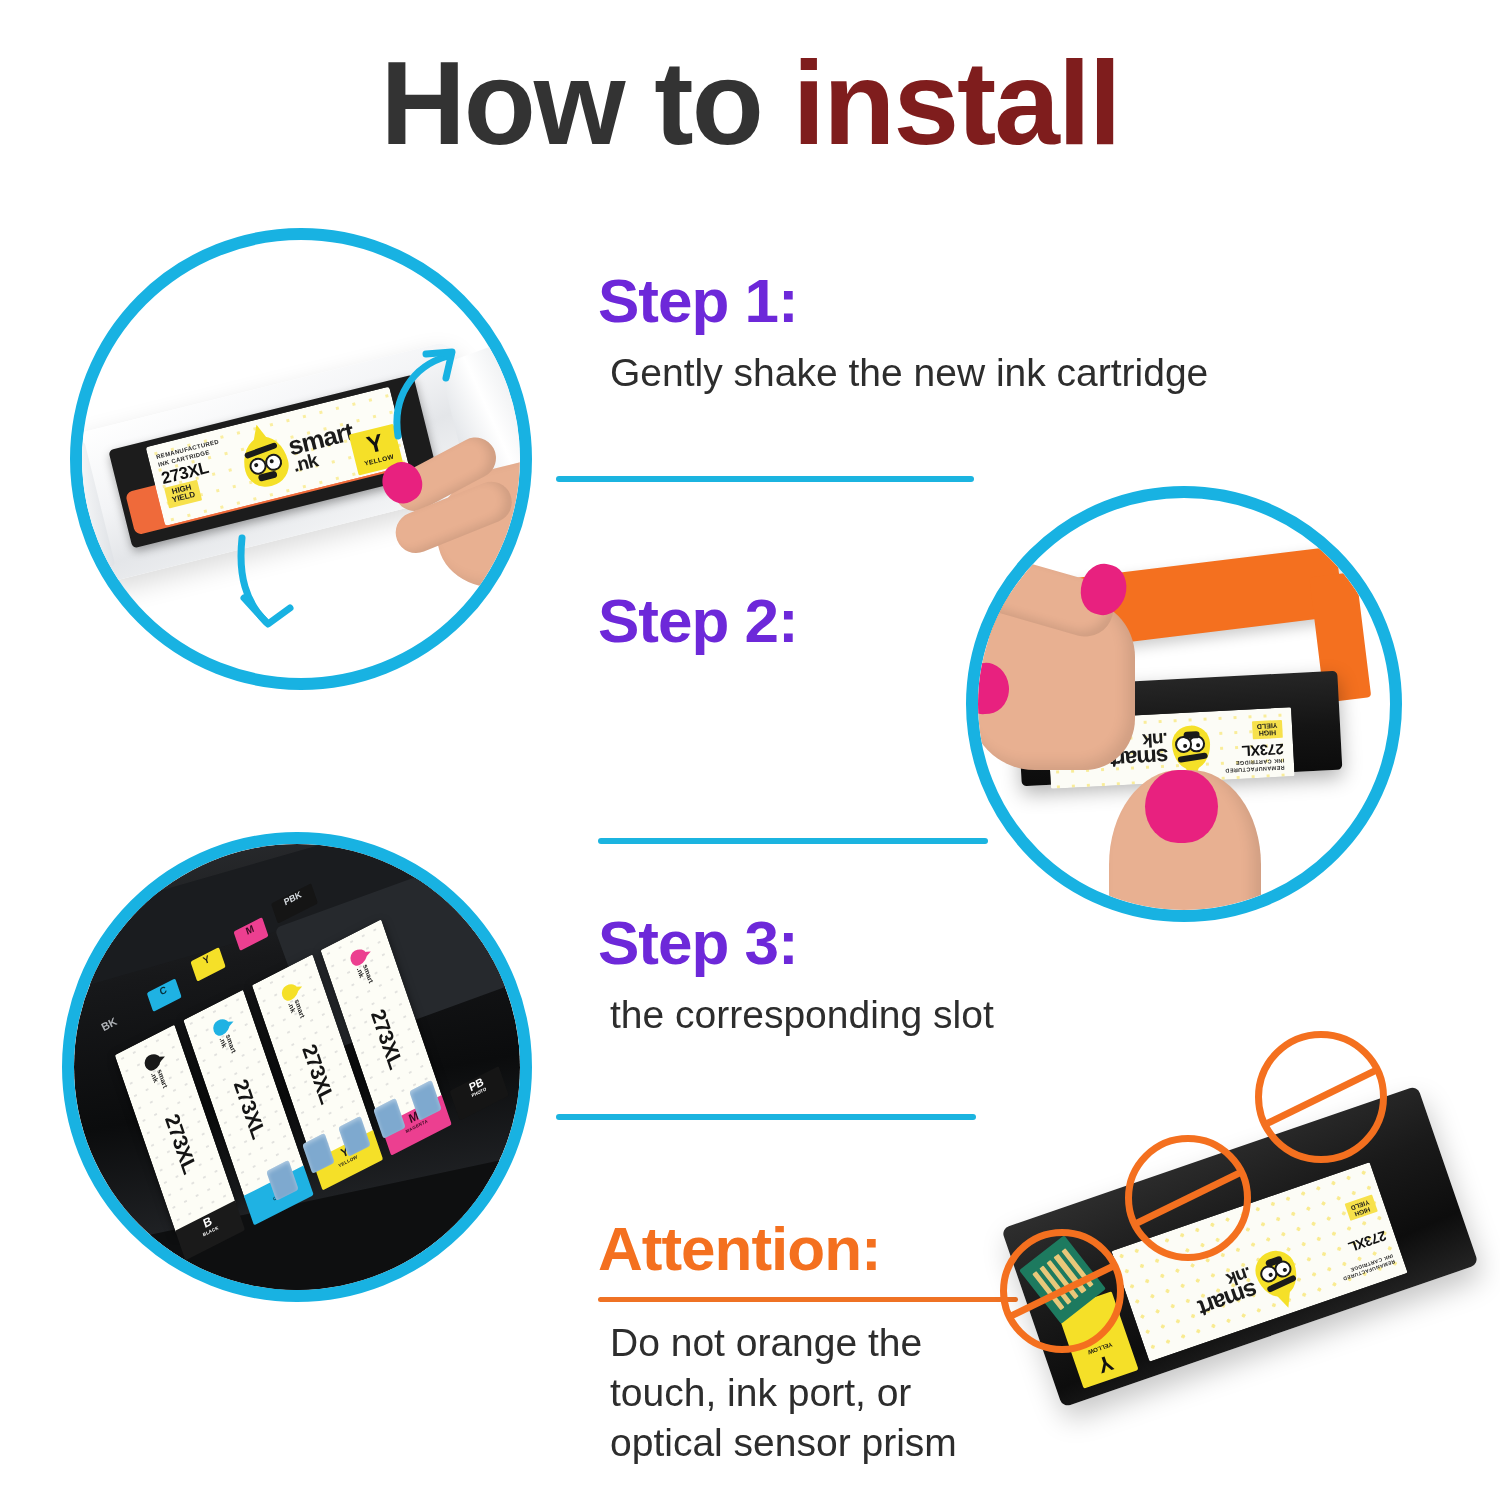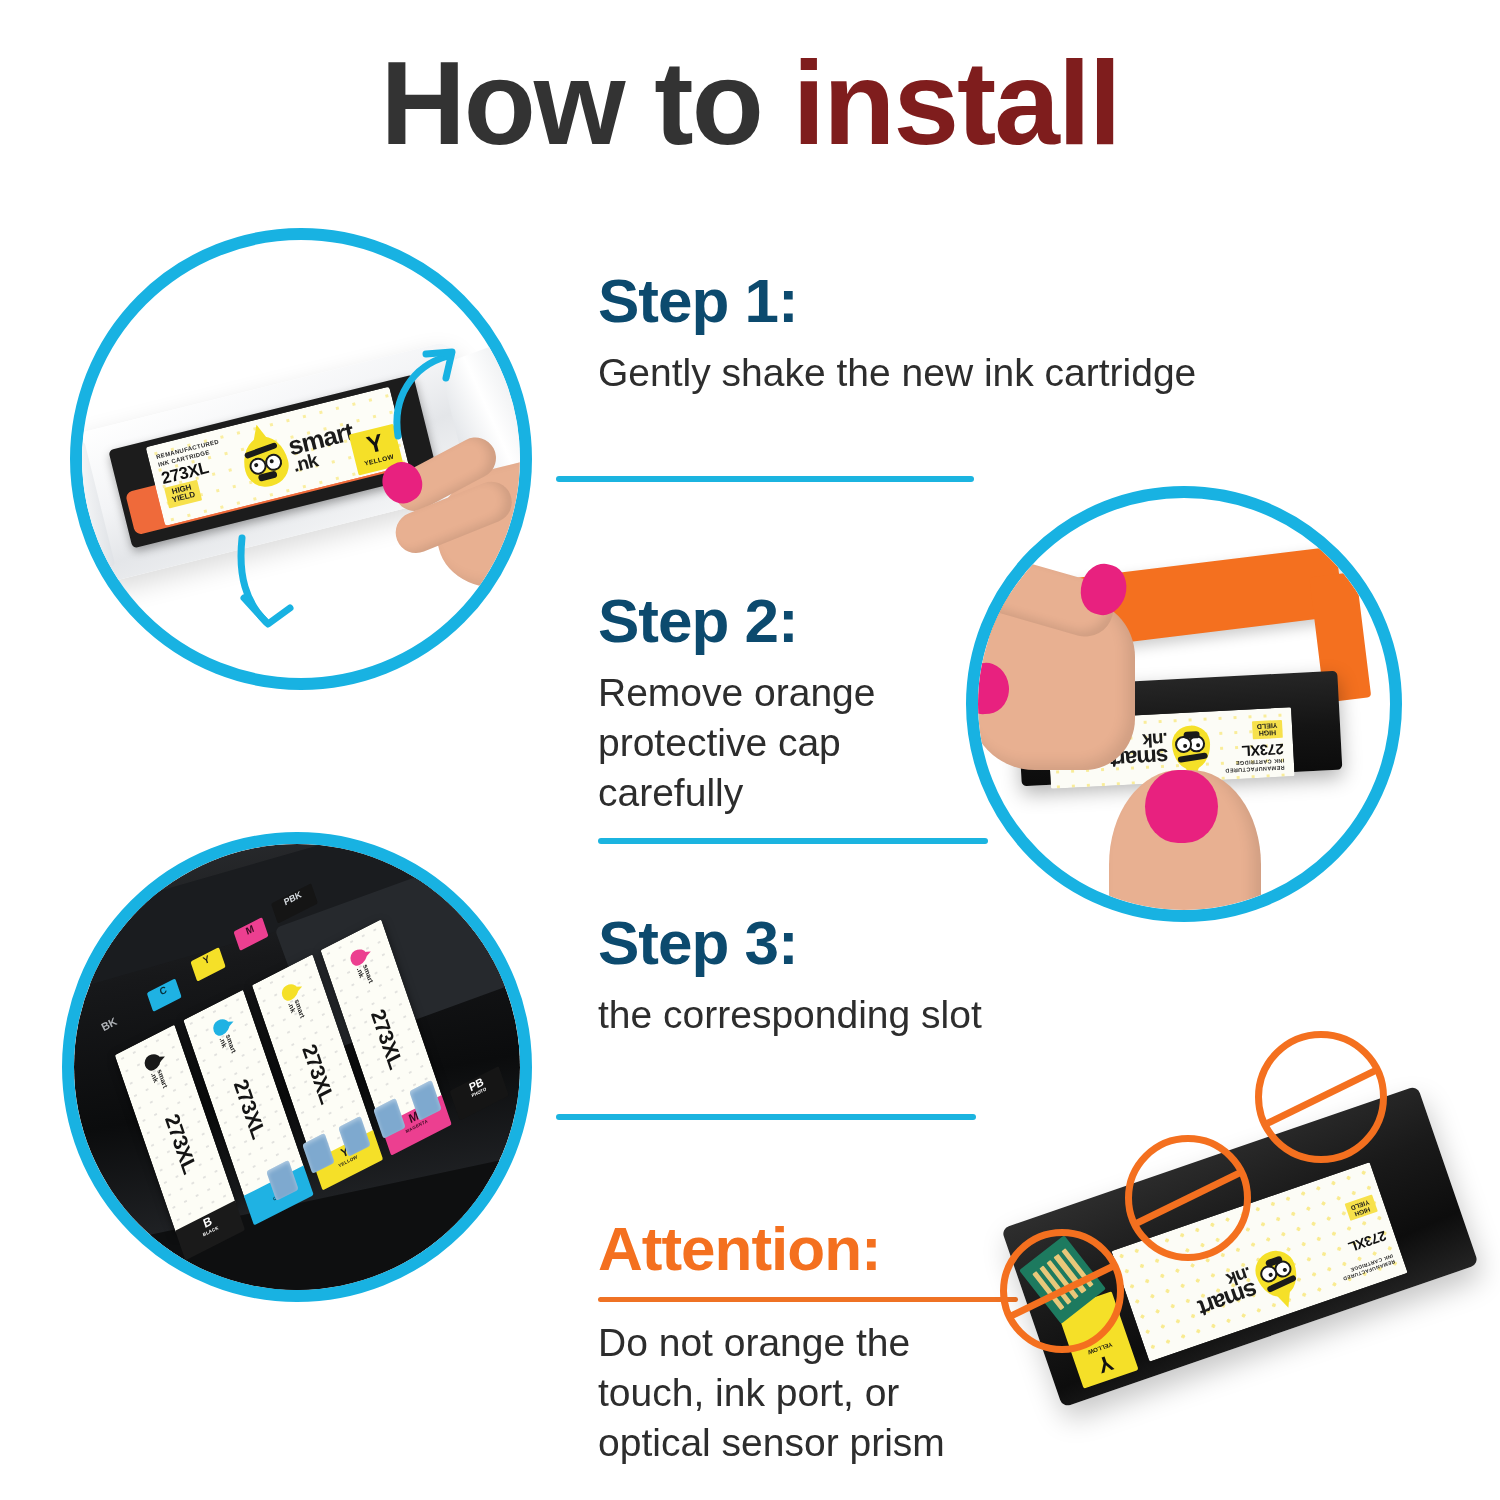--- a/index.html
+++ b/index.html
@@ -24,26 +24,26 @@
   }
   .title .t-dark{color:#333333;}
   .title .t-accent{color:#7f1d1d;}
 
   
   .step-block{position:absolute;}
   .step-head{
     font-size:62px;font-weight:bold;letter-spacing:-1px;
     line-height:1.0;margin:0 0 16px 0;white-space:nowrap;
   }
-  .step-head.cyan{color:#0c4a6e;}
+  .step-head.cyan{color:#6d28d9;}
   .step-head.orange{color:#f4701f;}
   .step-body{
     font-size:39px;color:#2d2d2d;line-height:1.28;font-weight:400;
   }
-  .step-body div{white-space:nowrap;}
+  .step-body div{white-space:nowrap;margin-left:12px;}
 
   .divider{
     position:absolute;height:6px;border-radius:3px;
   }
   .divider.cyan{background:#1bb4e0;}
   .divider.orange{background:#ef7224;height:5px;background:#ef7224;}
 
   
   .photo-circle{
     position:absolute;border-radius:50%;
@@ -360,25 +360,20 @@
 
       <div style="position:absolute;left:30%;bottom:-16%;width:44%;height:52%;">
         <div class="palm" style="left:4%;right:auto;width:84%;height:96%;border-radius:46% 46% 30% 30%;"></div>
         <div class="nail" style="left:24%;top:4%;width:40%;height:34%;"></div>
       </div>
     </div>
   </div>
 
   <div class="step-block" style="left:598px;top:590px;">
     <div class="step-head cyan">Step 2:</div>
-    <div class="step-body">
-      <div>Remove orange</div>
-      <div>protective cap</div>
-      <div>carefully</div>
-    </div>
   </div>
   <div class="divider cyan" style="left:598px;top:838px;width:390px;"></div>
 
   <div class="photo-circle" style="left:62px;top:832px;width:470px;height:470px;">
     <div class="photo-inner">
       <div class="printer">
         <div class="prn-bar" style="left:-10%;top:2%;width:120%;height:16%;transform:rotate(-16deg);background:#1a1c1f;"></div>
         <div class="prn-bar" style="left:48%;top:6%;width:70%;height:30%;transform:rotate(-20deg);background:#26292d;"></div>
         <div class="prn-bar" style="left:-16%;bottom:-6%;width:140%;height:26%;transform:rotate(-12deg);background:#0e0f10;"></div>
 

